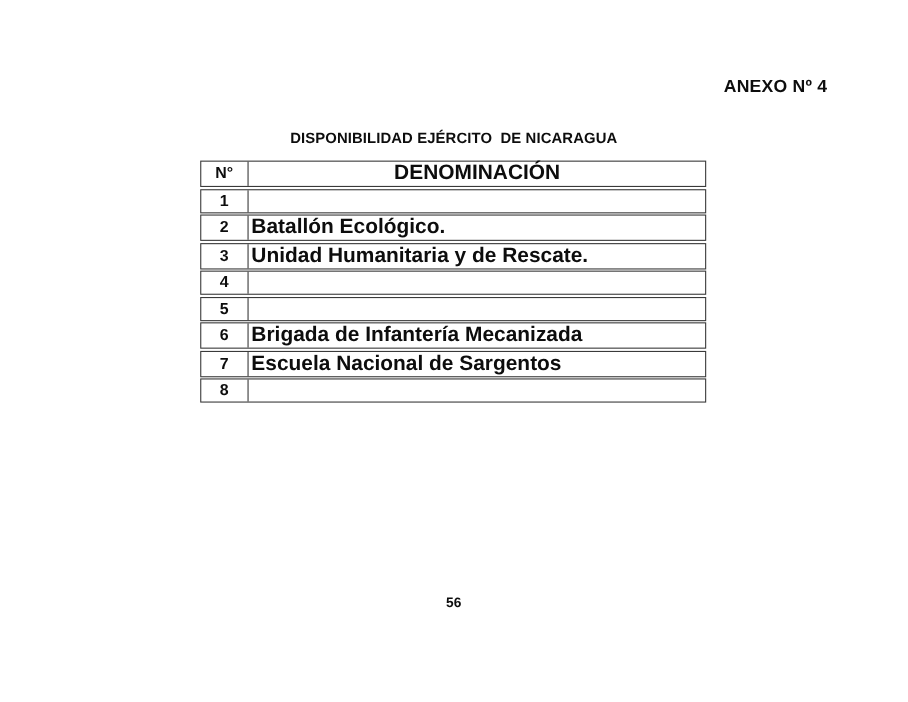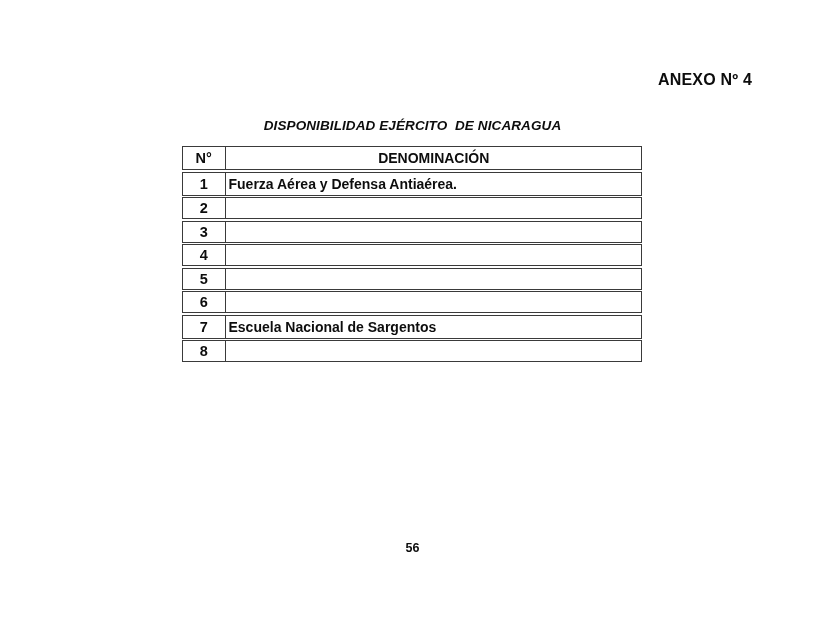--- a/index.html
+++ b/index.html
@@ -19,21 +19,20 @@
     letter-spacing: 0.2px;
   }
   .doc-title {
     position: absolute;
     top: 118px; left: 0;
     width: 825px;
     text-align: center;
     font-size: 13.5px;
     white-space: pre;
     letter-spacing: 0.1px;
-    font-style: italic;
   }
   .avail-table {
     position: absolute;
     left: 182px; top: 146px;
     width: 460px;
   }
   .trow {
     display: flex;
     align-items: stretch;
     border: 1.5px solid #3a3a3a;
@@ -49,21 +48,21 @@
     align-items: center;
     justify-content: center;
     font-size: 14.5px;
     line-height: 18px;
     padding: 1px 0;
   }
   .cell-den {
     flex: 1;
     min-width: 0;
     padding: 2px 2px 2px 3px;
-    font-size: 14px;
+    font-size: 19px;
     line-height: 18px;
     text-align: justify;
     align-self: center;
     width: 100%;
   }
   .trow.header .cell-den { text-align: center; }
   .page-number {
     position: absolute;
     top: 541px; left: 0;
     width: 825px;
@@ -81,41 +80,43 @@
   <div class="doc-title">DISPONIBILIDAD EJÉRCITO  DE NICARAGUA</div>
 
   <div class="avail-table">
     <div class="trow header">
       <div class="cell-num">N°</div>
       <div class="cell-den">DENOMINACIÓN</div>
     </div>
 
   <div class="trow">
     <div class="cell-num">1</div>
-    <div class="cell-den">Fuerza Aérea y Defensa Antiaérea.</div>
   </div>
 
   <div class="trow">
     <div class="cell-num">2</div>
+    <div class="cell-den">Batallón Ecológico.</div>
   </div>
 
   <div class="trow">
     <div class="cell-num">3</div>
+    <div class="cell-den">Unidad Humanitaria y de Rescate.</div>
   </div>
 
   <div class="trow">
     <div class="cell-num">4</div>
   </div>
 
   <div class="trow">
     <div class="cell-num">5</div>
   </div>
 
   <div class="trow">
     <div class="cell-num">6</div>
+    <div class="cell-den">Brigada de Infantería Mecanizada</div>
   </div>
 
   <div class="trow">
     <div class="cell-num">7</div>
     <div class="cell-den">Escuela Nacional de Sargentos</div>
   </div>
 
   <div class="trow">
     <div class="cell-num">8</div>
   </div>

